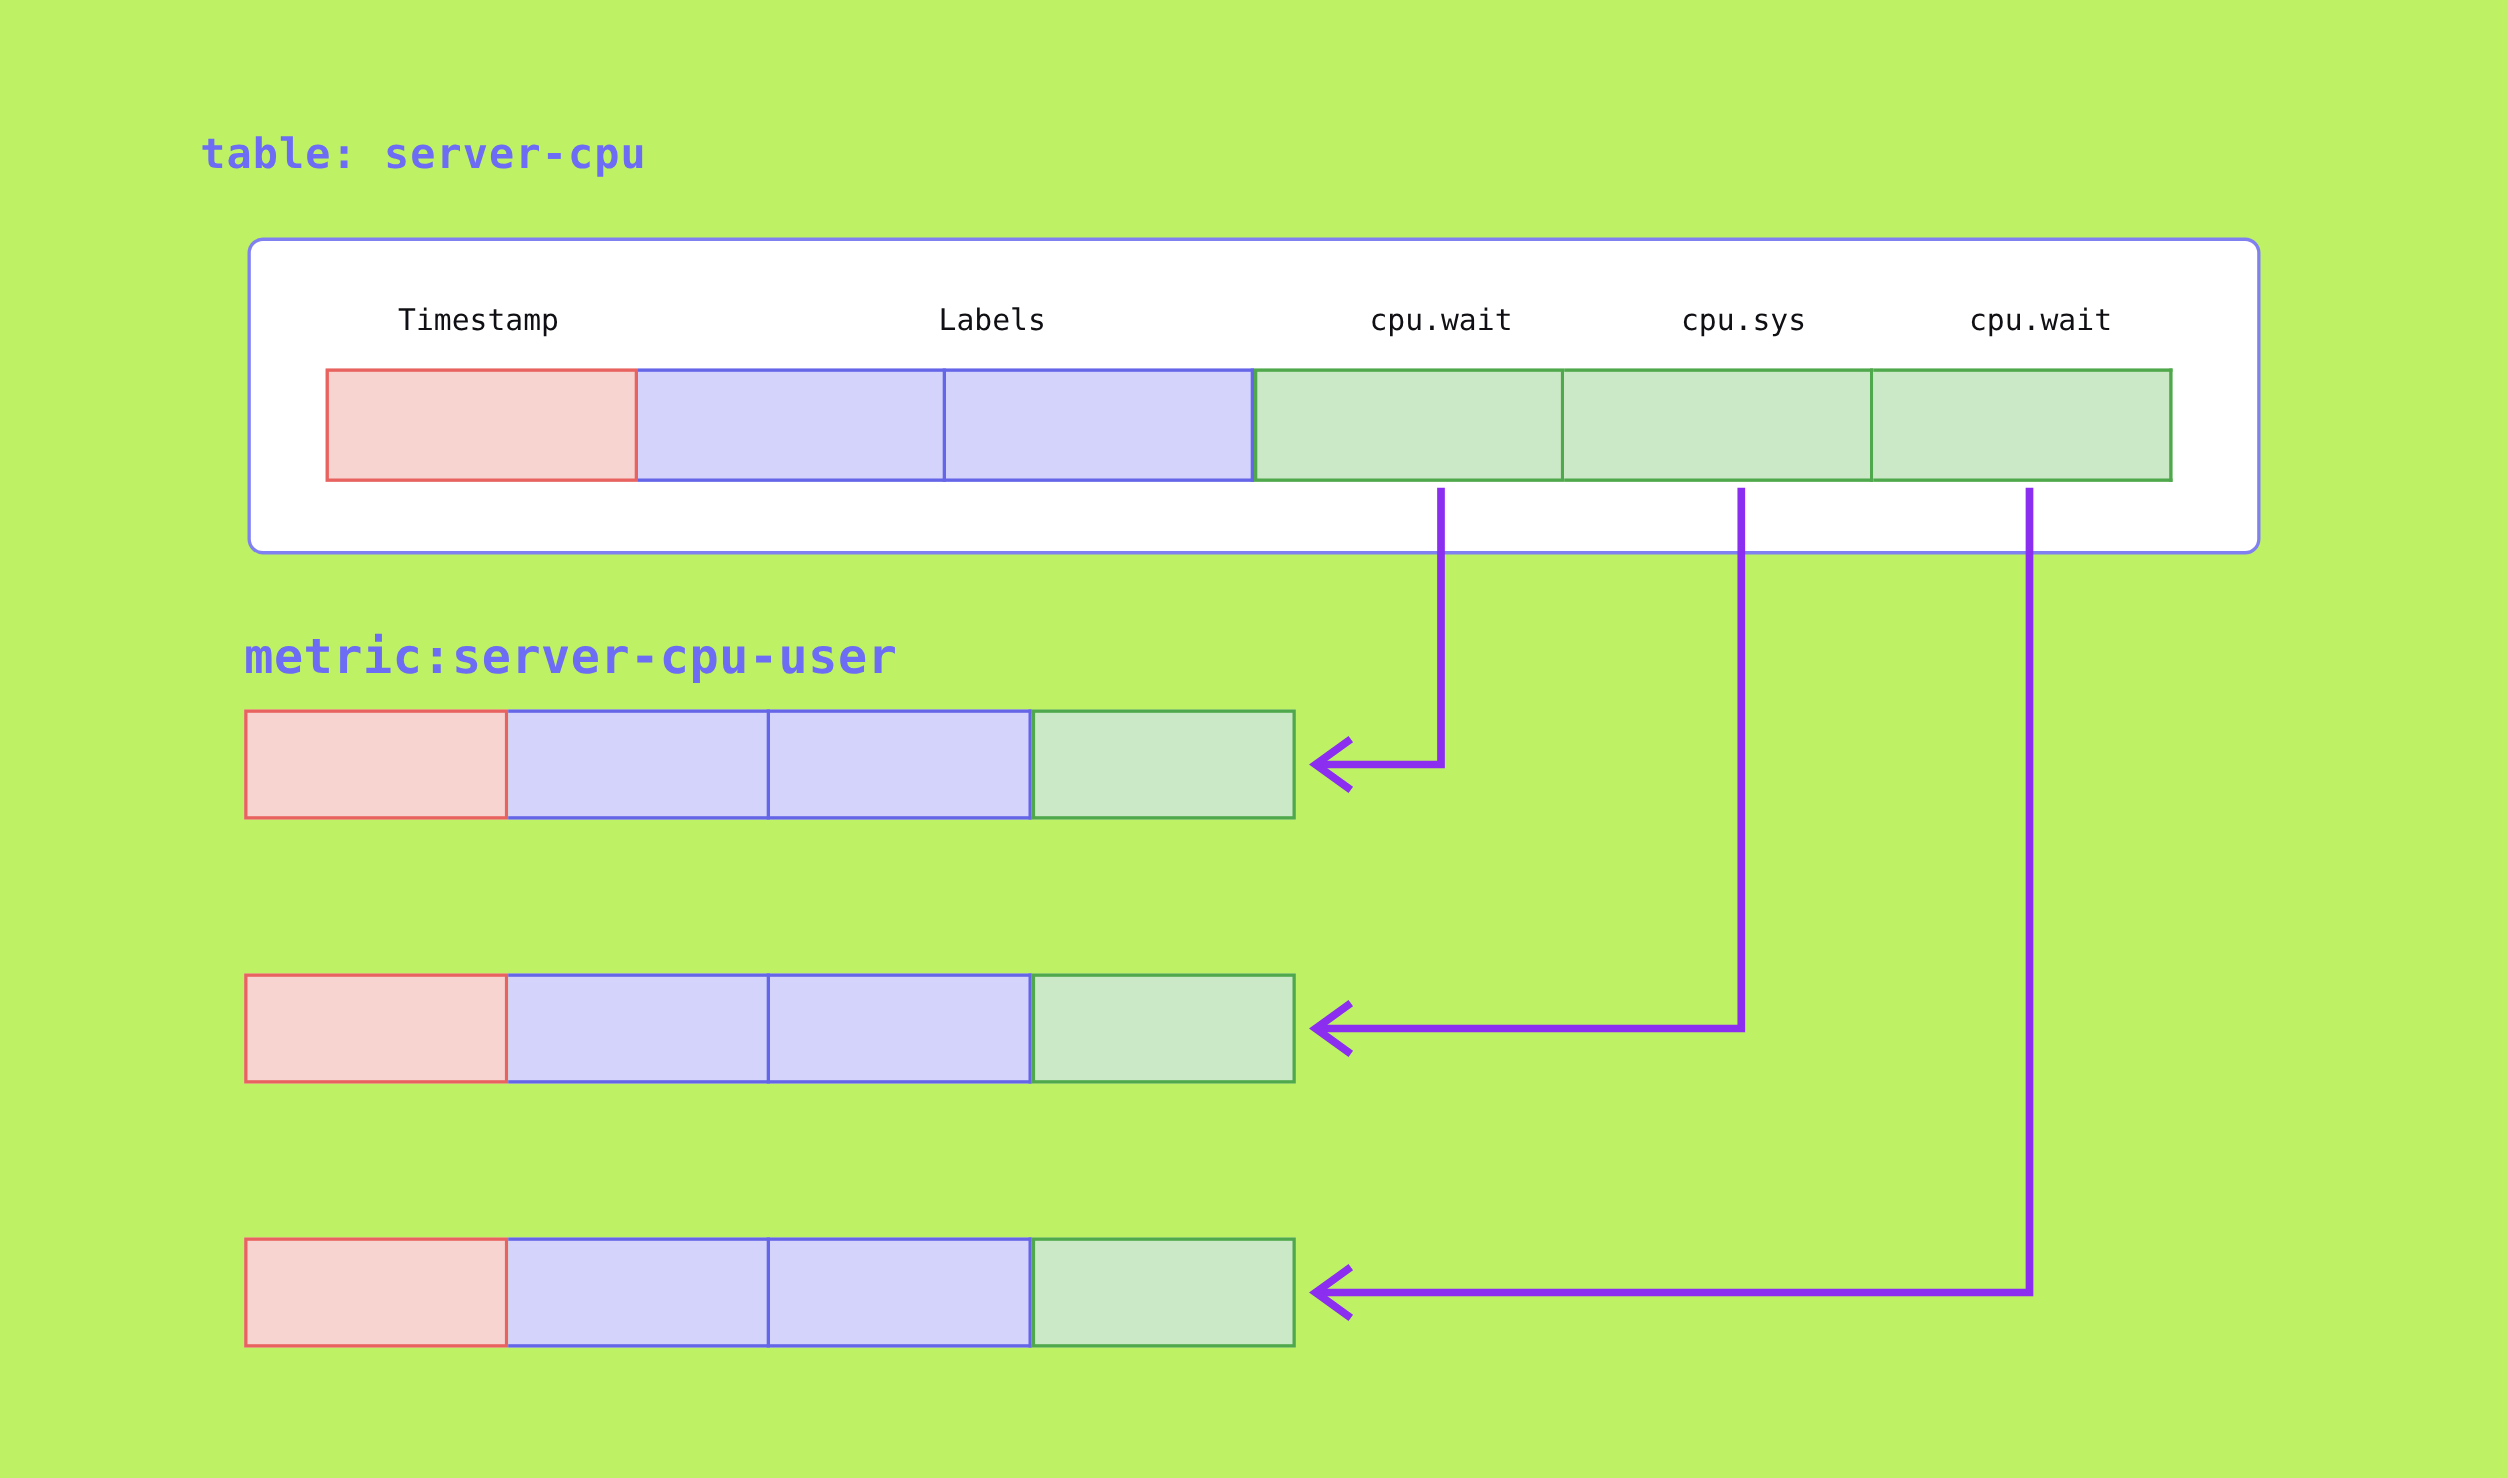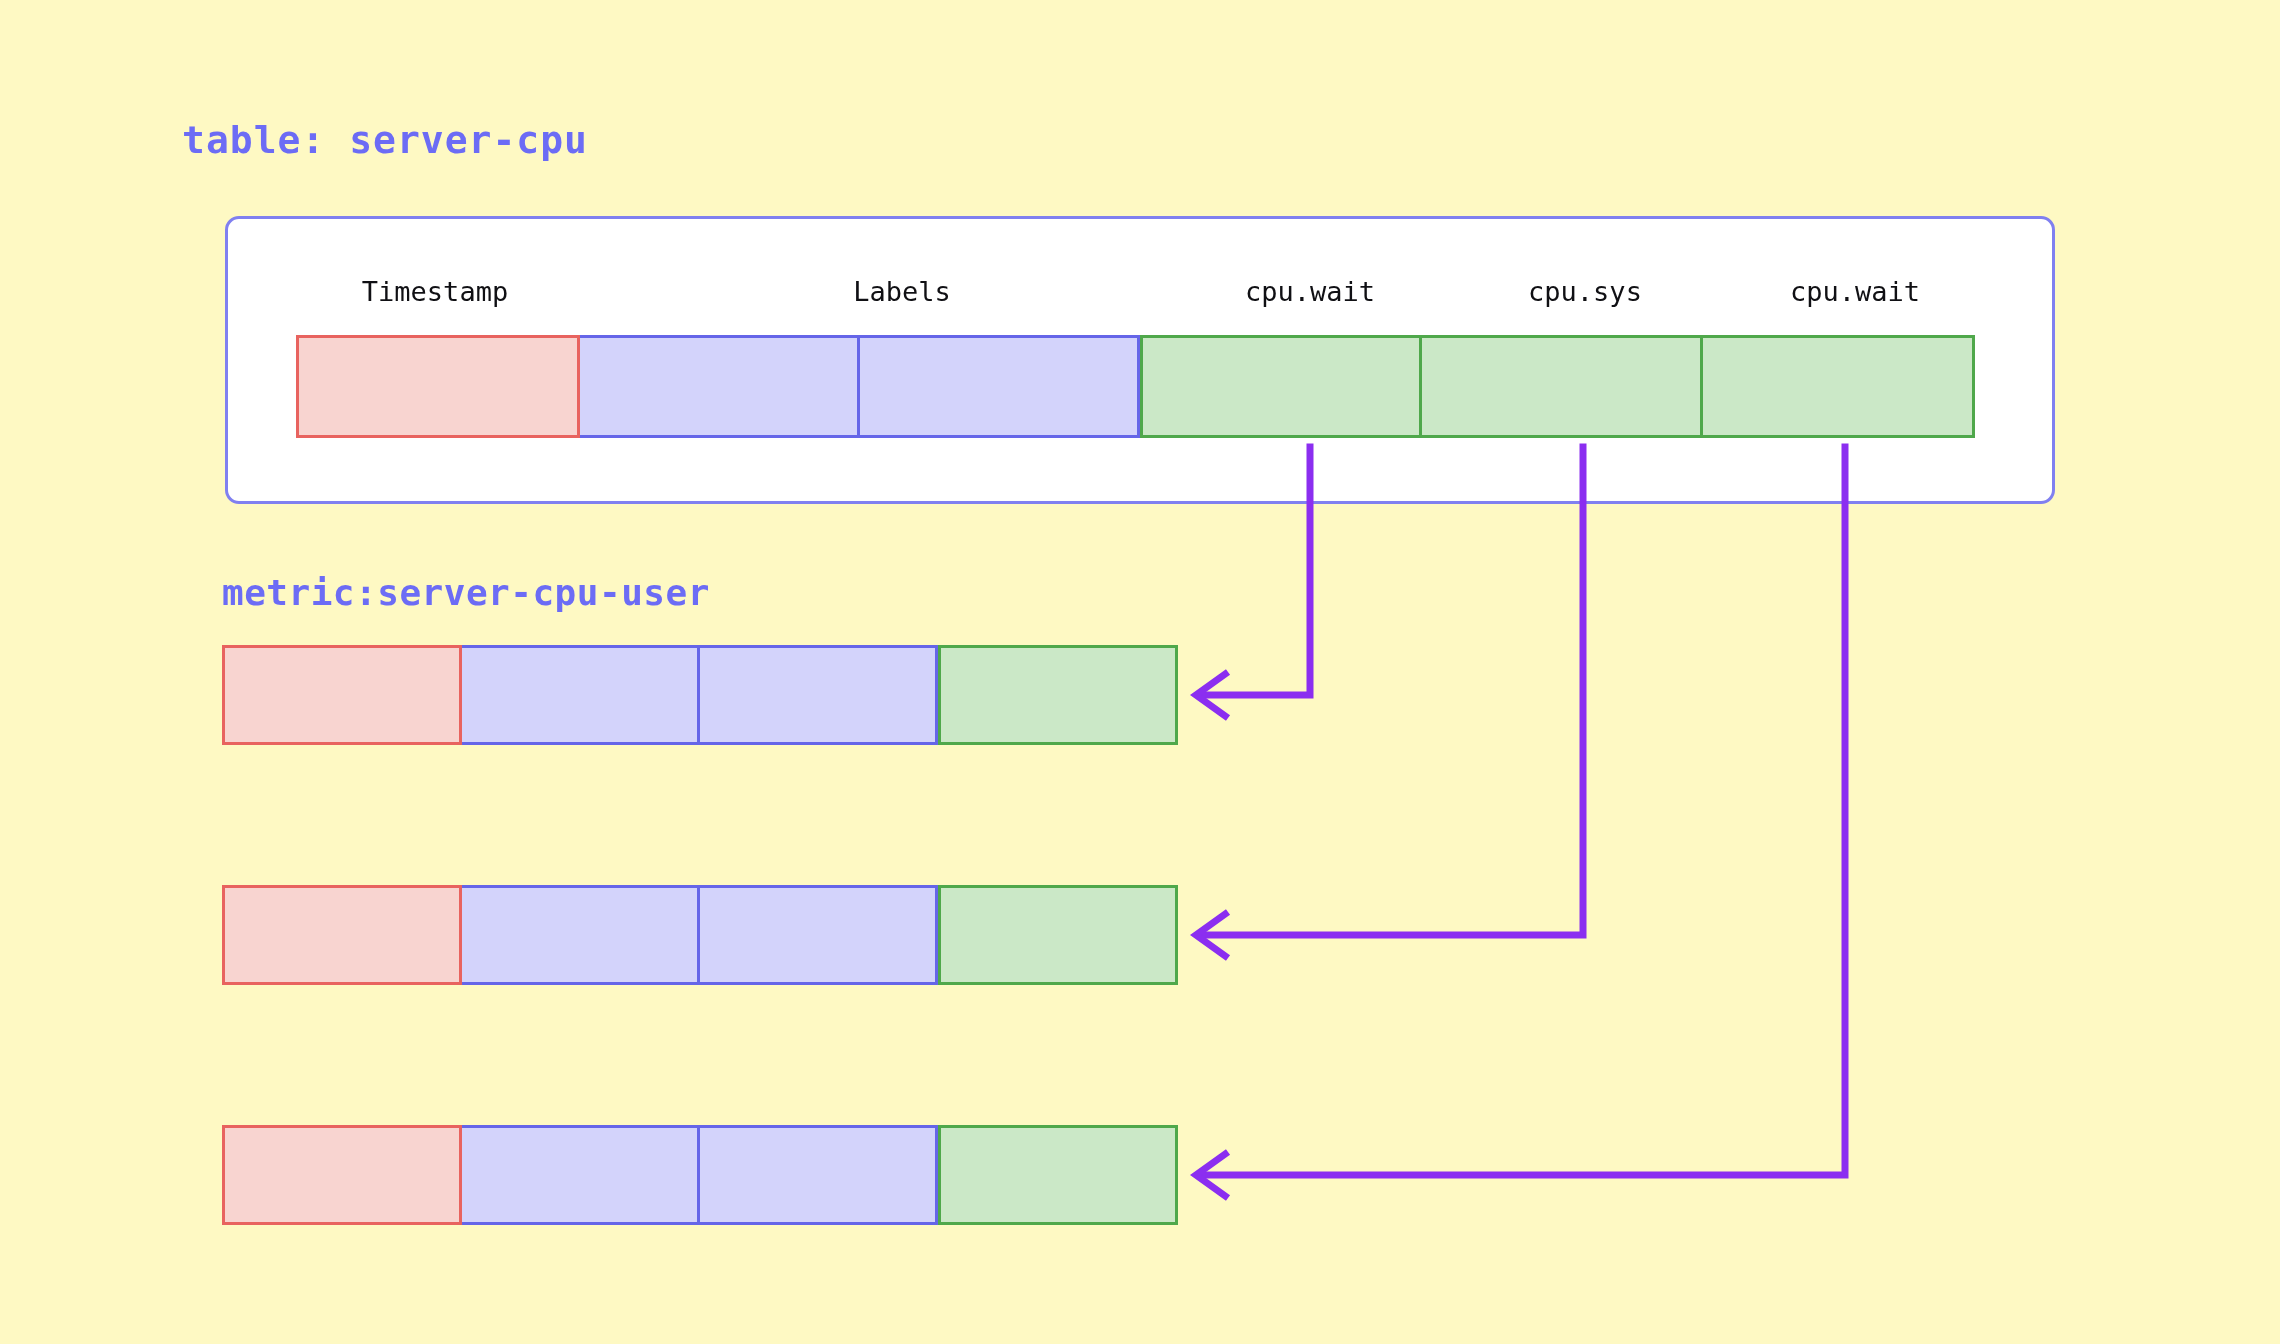--- a/index.html
+++ b/index.html
@@ -5,39 +5,39 @@
 <style>
   html, body {
     margin: 0;
     padding: 0;
     background: #f9f9f8;
   }
   #stage {
     position: relative;
     width: 2280px;
     height: 1344px;
-    background: #fef9c3;
+    background: #bef264;
     overflow: hidden;
     font-family: "DejaVu Sans Mono", "Liberation Mono", monospace;
   }
 
   
   .title-table {
     position: absolute;
     left: 182px;
     top: 118px;
     font-size: 38px;
     font-weight: bold;
     letter-spacing: 1px;
     color: #6c6cf5;
     white-space: pre;
   }
   .title-metric {
     position: absolute;
-    font-size: 36px;
+    font-size: 44px;
     font-weight: bold;
     letter-spacing: 0.5px;
     color: #6c6cf5;
     white-space: pre;
   }
 
   
   .table-card {
     position: absolute;
     left: 225px;

